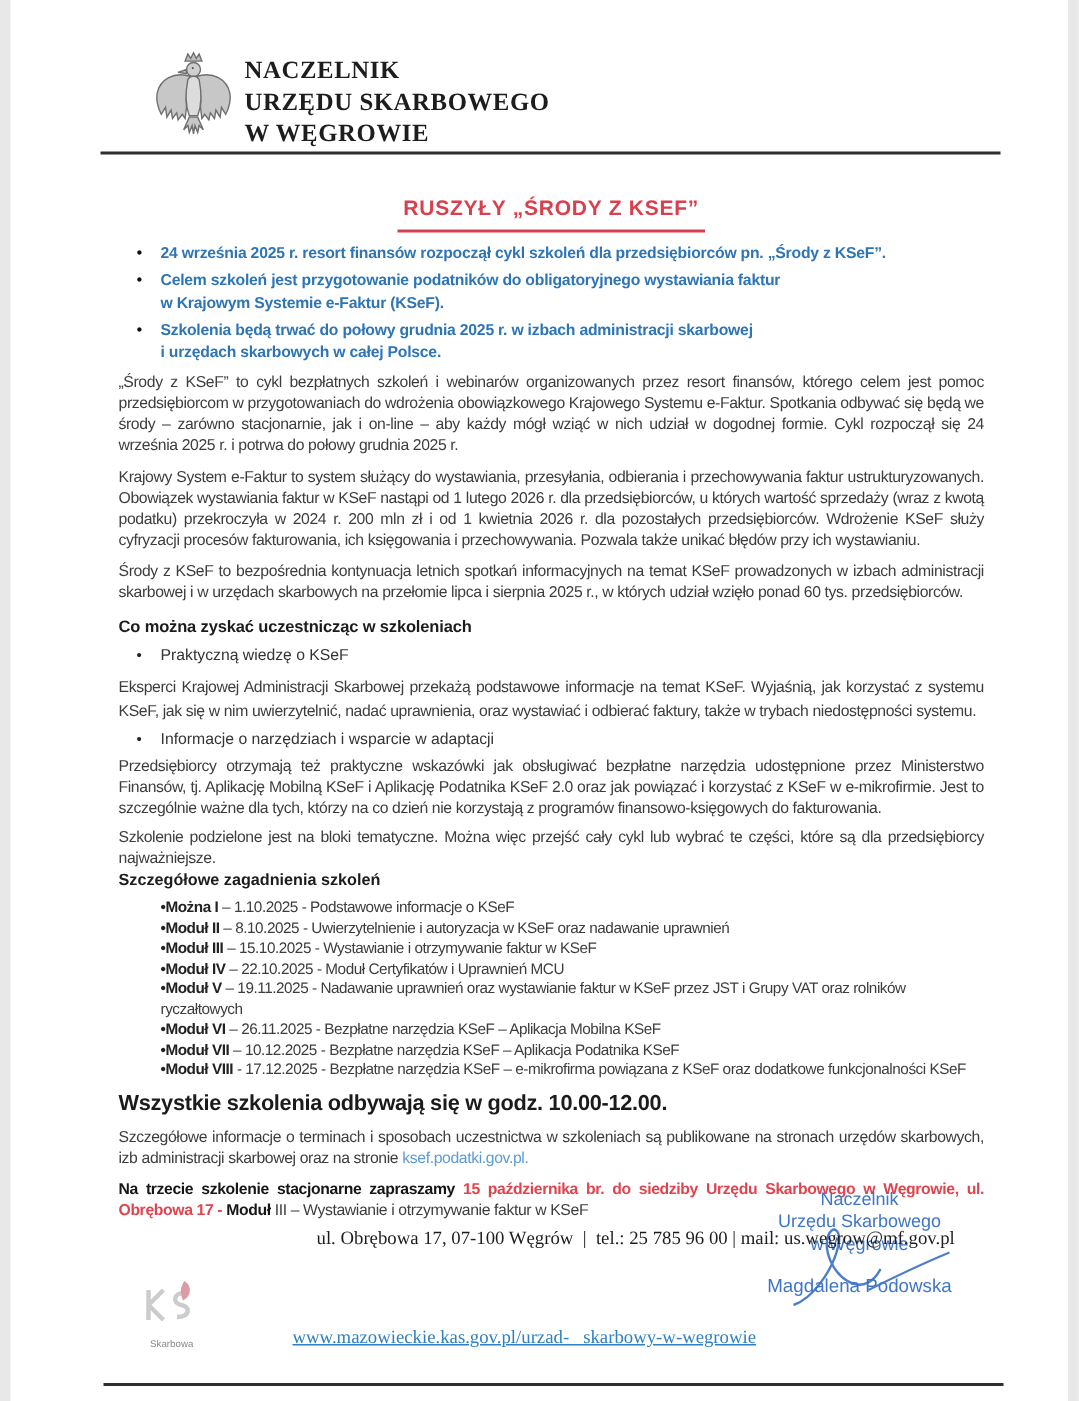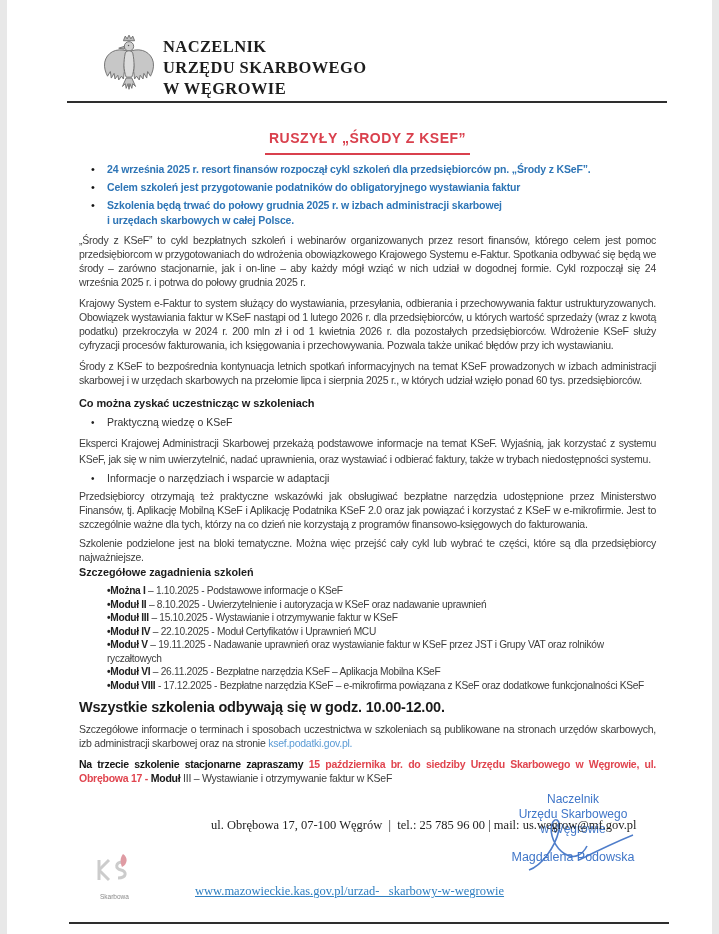--- a/index.html
+++ b/index.html
@@ -91,20 +91,21 @@
       <li>
         <span class="dot">•</span>
         <span class="ib-text">
             <div>24 września 2025 r. resort finansów rozpoczął cykl szkoleń dla przedsiębiorców pn. „Środy z KSeF”.</div>
           </span>
       </li>
       <li>
         <span class="dot">•</span>
         <span class="ib-text">
           <div>Celem szkoleń jest przygotowanie podatników do obligatoryjnego wystawiania faktur</div>
+          <div>w Krajowym Systemie e-Faktur (KSeF).</div>
         </span>
       </li>
       <li>
         <span class="dot">•</span>
         <span class="ib-text">
           <div>Szkolenia będą trwać do połowy grudnia 2025 r. w izbach administracji skarbowej</div>
           <div>i urzędach skarbowych w całej Polsce.</div>
         </span>
       </li>
     </ul>
@@ -130,20 +131,21 @@
     <p class="para">Szkolenie podzielone jest na bloki tematyczne. Można więc przejść cały cykl lub wybrać te części, które są dla przedsiębiorcy najważniejsze.</p>
     <div class="topics-head">Szczegółowe zagadnienia szkoleń</div>
 
     <ul class="modules">
       <li><span class="mod-dot">•</span><span class="mod-name">Można I </span><span>– 1.10.2025 - Podstawowe informacje o KSeF</span></li>
       <li><span class="mod-dot">•</span><span class="mod-name">Moduł II </span><span>– 8.10.2025 - Uwierzytelnienie i autoryzacja w KSeF oraz nadawanie uprawnień</span></li>
       <li><span class="mod-dot">•</span><span class="mod-name">Moduł III </span><span>– 15.10.2025 - Wystawianie i otrzymywanie faktur w KSeF</span></li>
       <li><span class="mod-dot">•</span><span class="mod-name">Moduł IV </span><span>– 22.10.2025 - Moduł Certyfikatów i Uprawnień MCU</span></li>
       <li><span class="mod-dot">•</span><span class="mod-name">Moduł V </span><span>– 19.11.2025 - Nadawanie uprawnień oraz wystawianie faktur w KSeF przez JST i Grupy VAT oraz rolników ryczałtowych</span></li>
       <li><span class="mod-dot">•</span><span class="mod-name">Moduł VI </span><span>– 26.11.2025 - Bezpłatne narzędzia KSeF – Aplikacja Mobilna KSeF</span></li>
+      <li><span class="mod-dot">•</span><span class="mod-name">Moduł VII </span><span>– 10.12.2025 - Bezpłatne narzędzia KSeF – Aplikacja Podatnika KSeF</span></li>
       <li><span class="mod-dot">•</span><span class="mod-name">Moduł VIII </span><span>- 17.12.2025 - Bezpłatne narzędzia KSeF – e-mikrofirma powiązana z KSeF oraz dodatkowe funkcjonalności KSeF</span></li>
     </ul>
 
     <div class="schedule-head">Wszystkie szkolenia odbywają się w godz. 10.00-12.00.</div>
 
     <p class="para m7"><span>Szczegółowe informacje o terminach i sposobach uczestnictwa w szkoleniach są publikowane na stronach urzędów skarbowych, izb administracji skarbowej oraz na stronie </span><span class="link-inline">ksef.podatki.gov.pl.</span></p>
 
     <p class="para m7 invite"><span class="b">Na trzecie szkolenie stacjonarne zapraszamy </span><span class="red">15 października br. do siedziby Urzędu Skarbowego w Węgrowie, ul. Obrębowa 17 - </span><span class="b">Moduł </span><span>III – Wystawianie i otrzymywanie faktur w KSeF</span></p>
   </div>
 

